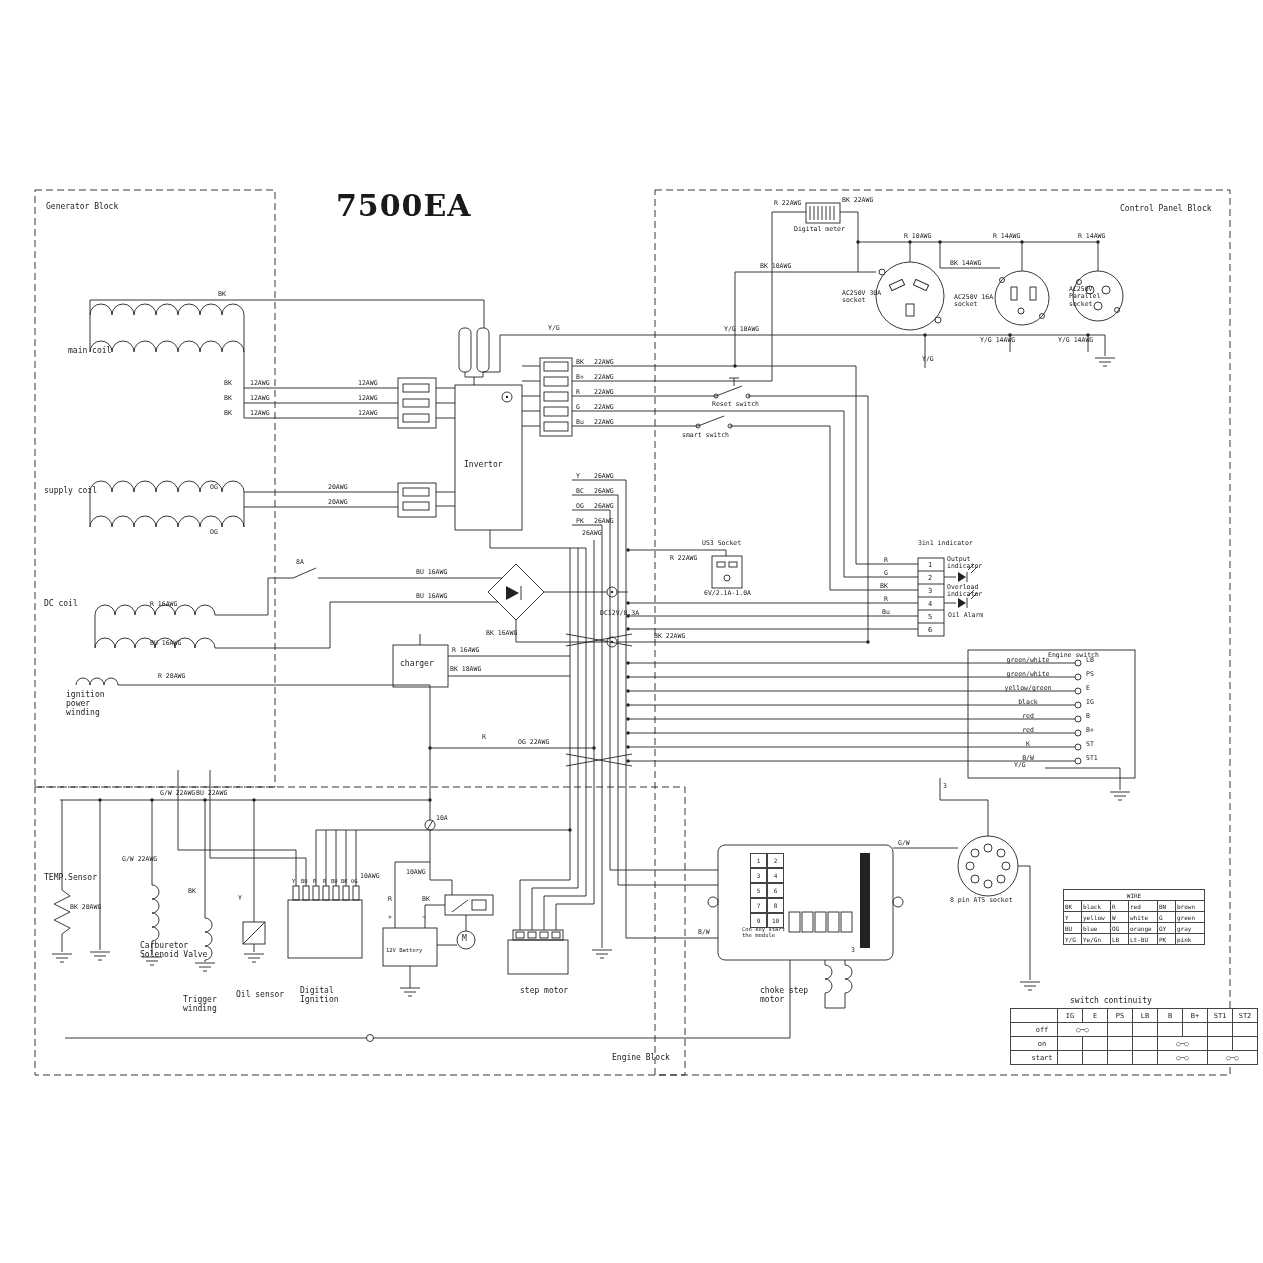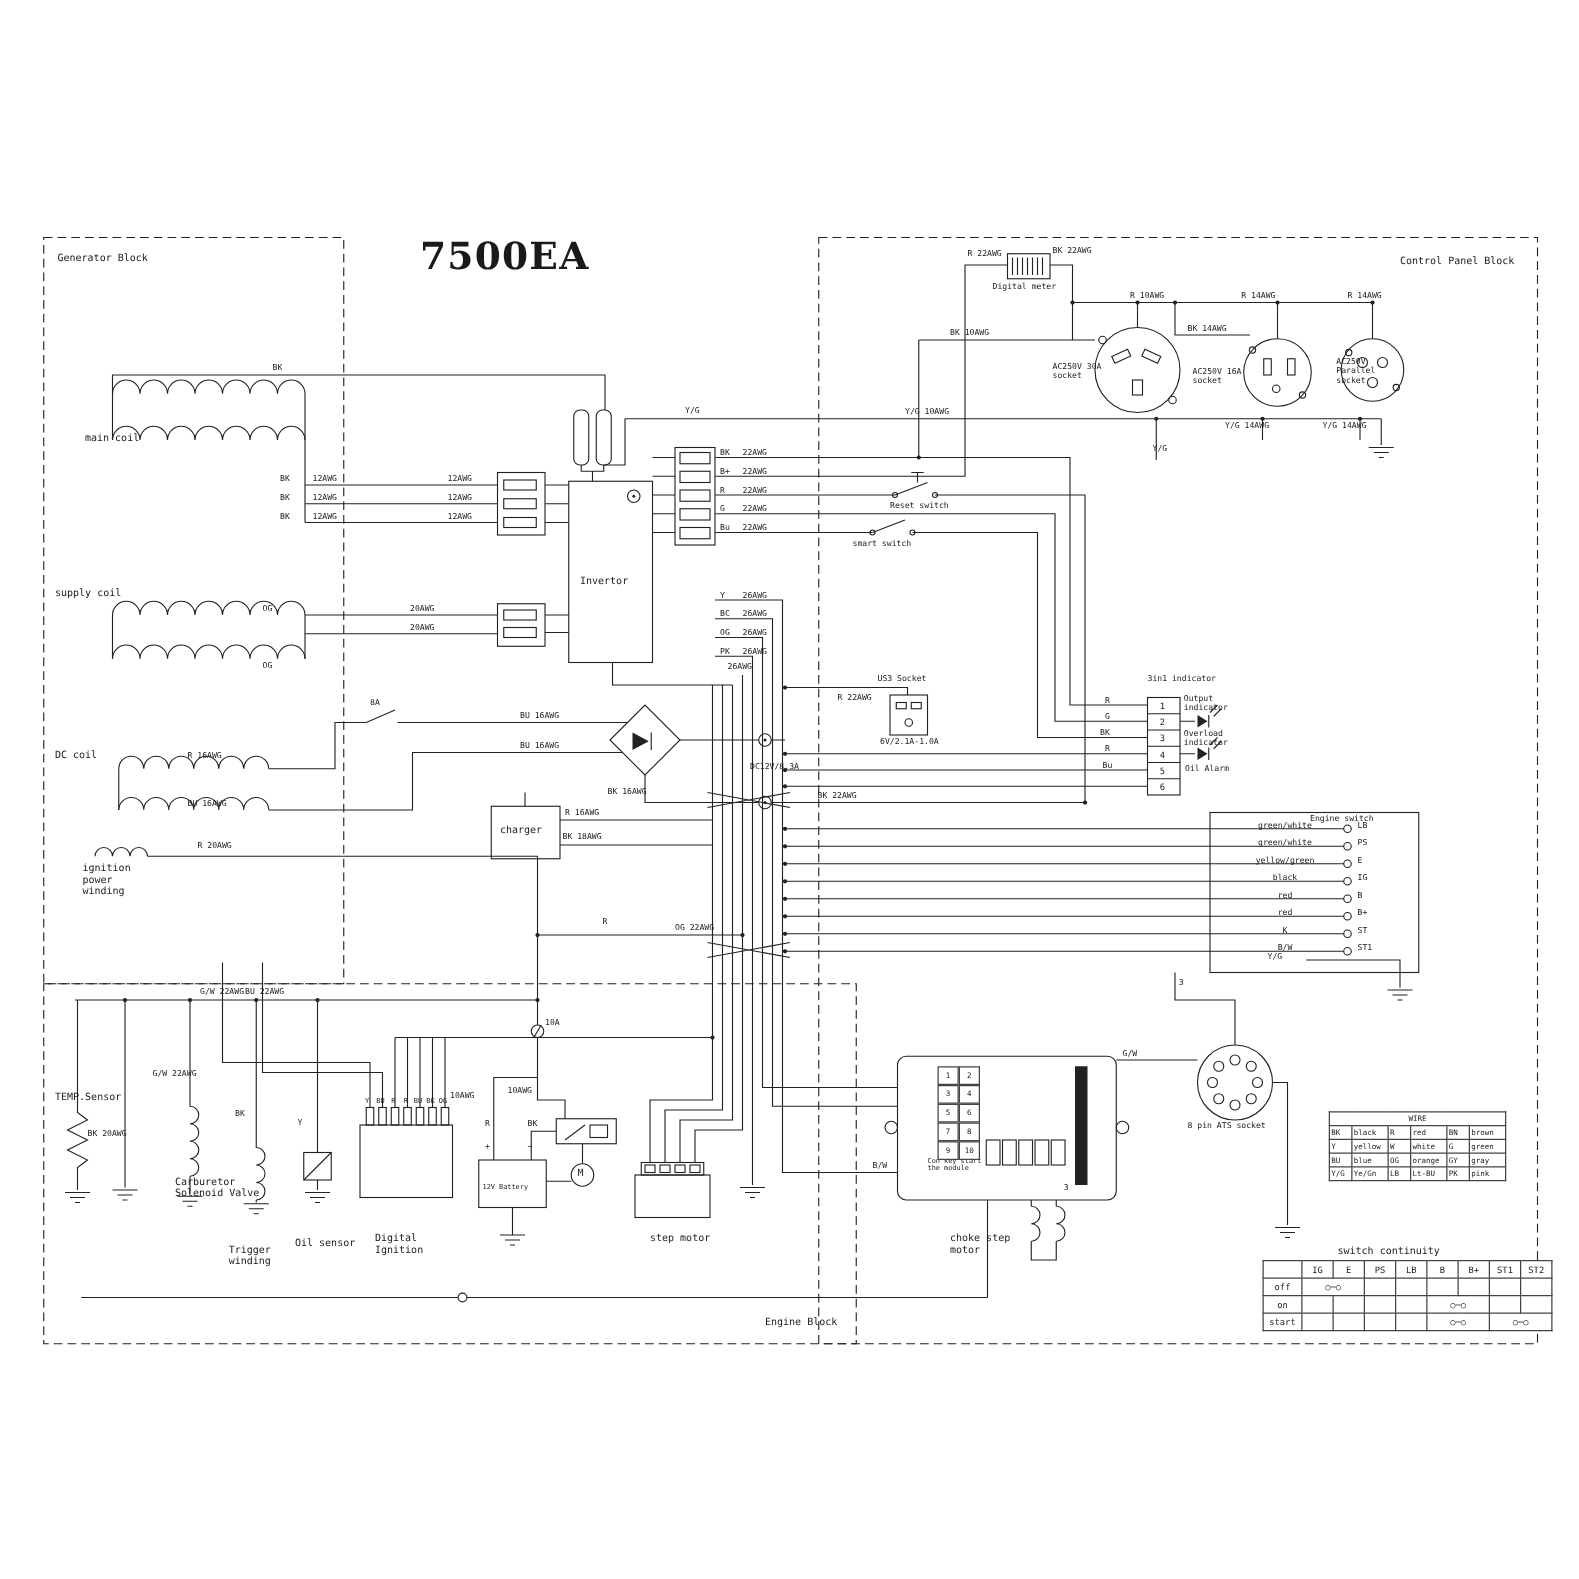--- a/index.html
+++ b/index.html
@@ -13,21 +13,21 @@
   .s{font-size:6.5px;}
   .t{font-size:5.5px;}
   .w{white-space:normal;}
   .r{text-align:center;}
   #title{position:absolute;font-family:"DejaVu Serif",serif;font-size:30px;font-weight:bold;letter-spacing:1px;}
   table{border-collapse:collapse;position:absolute;background:#fff;}
   .wiretab td,.wiretab th{border:0.6px solid #444;font-size:6px;font-weight:normal;padding:0 1px;height:10px;text-align:left;}
   .wiretab td:nth-child(odd){width:15px;}
   .wiretab td:nth-child(even){width:26px;}
   .cont td,.cont th{border:0.6px solid #444;font-size:7px;font-weight:normal;padding:0;height:13px;text-align:center;width:24px;}
-  .cont .rl{width:30px;}
+  .cont .rl{width:30px;padding-left:16px;}
   .grid{position:absolute;display:grid;grid-template-columns:17px 17px;background:#fff;}
   .grid span{border:0.6px solid #444;height:13px;font-size:6px;display:flex;align-items:center;justify-content:center;}
   .pins{position:absolute;display:flex;flex-direction:column;}
   .pins span{height:13px;width:24px;font-size:7px;display:flex;align-items:center;justify-content:center;}
 </style>
 </head>
 <body>
 
 <div id="page">
 
@@ -334,21 +334,21 @@
     </g>
   </g>
 </svg>
 
 <div id="title" style="left:336px;top:188px">7500EA</div>
 <span class="lbl" style="left:46px;top:202px">Generator Block</span>
 <span class="lbl" style="left:1120px;top:204px">Control Panel Block</span>
 <span class="lbl" style="left:612px;top:1053px">Engine Block</span>
 
 <span class="lbl" style="left:68px;top:346px">main coil</span>
-<span class="lbl" style="left:44px;top:470px">supply coil</span>
+<span class="lbl" style="left:44px;top:486px">supply coil</span>
 <span class="lbl" style="left:44px;top:599px">DC coil</span>
 <span class="lbl w" style="left:66px;top:690px;width:54px">ignition power winding</span>
 <span class="lbl" style="left:44px;top:873px">TEMP.Sensor</span>
 <span class="lbl w" style="left:140px;top:941px;width:72px">Carburetor Solenoid Valve</span>
 <span class="lbl w" style="left:183px;top:995px;width:56px">Trigger winding</span>
 <span class="lbl" style="left:236px;top:990px">Oil sensor</span>
 <span class="lbl w" style="left:300px;top:986px;width:58px">Digital Ignition</span>
 <span class="lbl t" style="left:386px;top:947px">12V Battery</span>
 <span class="lbl" style="left:520px;top:986px">step motor</span>
 <span class="lbl w" style="left:760px;top:986px;width:66px">choke step motor</span>
@@ -421,21 +421,21 @@
 <span class="lbl s" style="left:150px;top:601px">R 16AWG</span>
 <span class="lbl s" style="left:150px;top:640px">BU 16AWG</span>
 <span class="lbl s" style="left:486px;top:630px">BK 16AWG</span>
 <span class="lbl s" style="left:452px;top:647px">R 16AWG</span>
 <span class="lbl s" style="left:450px;top:666px">BK 18AWG</span>
 <span class="lbl s" style="left:600px;top:610px">DC12V/8.3A</span>
 <span class="lbl s" style="left:670px;top:555px">R 22AWG</span>
 <span class="lbl s" style="left:704px;top:590px">6V/2.1A-1.0A</span>
 <span class="lbl s" style="left:654px;top:633px">BK 22AWG</span>
 <span class="lbl s" style="left:158px;top:673px">R 20AWG</span>
-<span class="lbl s" style="left:540px;top:739px">OG 22AWG</span>
+<span class="lbl s" style="left:518px;top:739px">OG 22AWG</span>
 <span class="lbl s" style="left:482px;top:734px">R</span>
 
 <span class="lbl s" style="left:884px;top:557px">R</span>
 <span class="lbl s" style="left:884px;top:570px">G</span>
 <span class="lbl s" style="left:880px;top:583px">BK</span>
 <span class="lbl s" style="left:884px;top:596px">R</span>
 <span class="lbl s" style="left:882px;top:609px">Bu</span>
 <span class="lbl s w" style="left:947px;top:556px;width:44px">Output indicator</span>
 <span class="lbl s w" style="left:947px;top:584px;width:44px">Overload indicator</span>
 <span class="lbl s" style="left:948px;top:612px">Oil Alarm</span>

